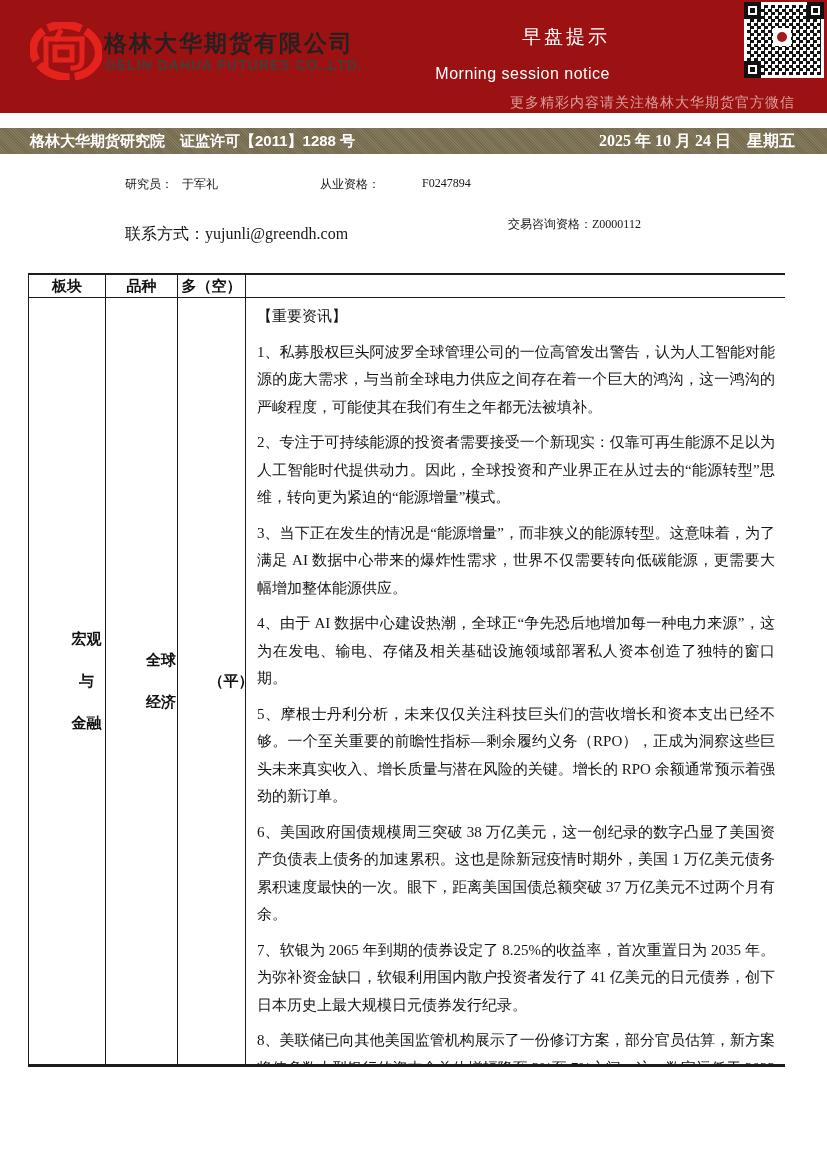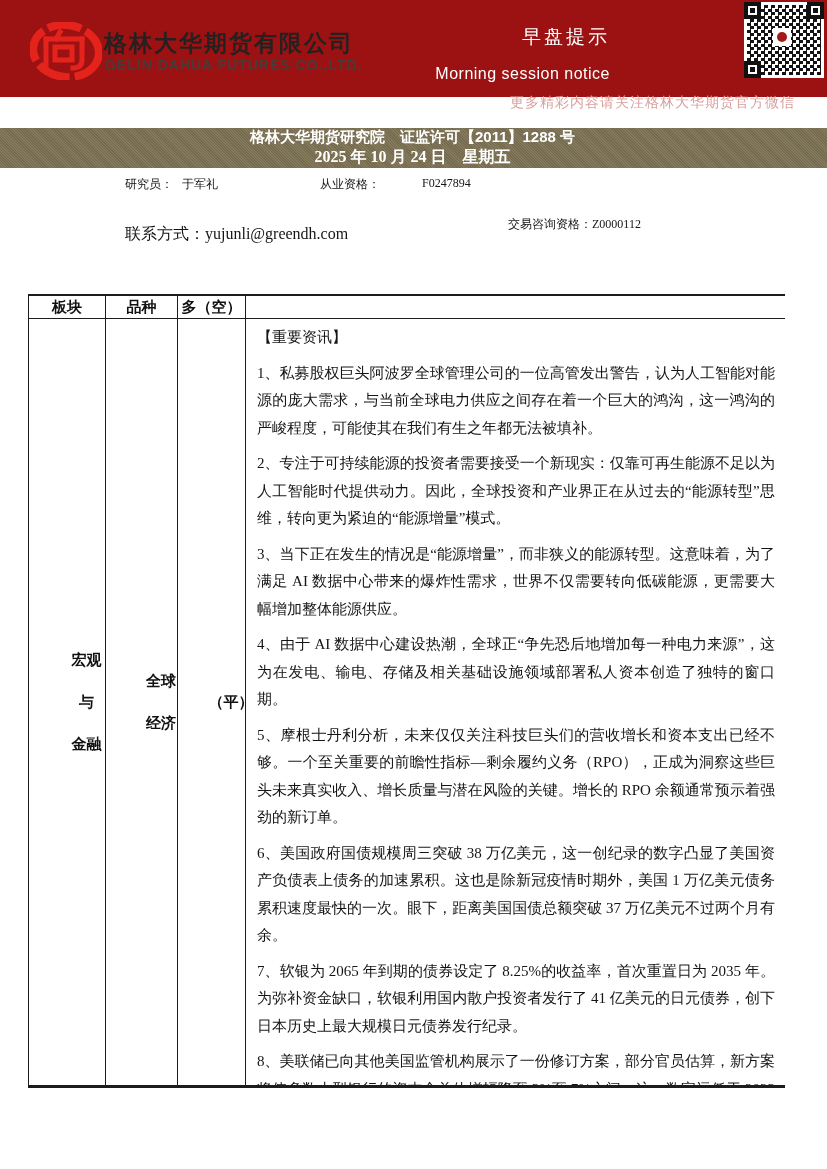--- a/index.html
+++ b/index.html
@@ -1,20 +1,20 @@
 <!DOCTYPE html>
 <html><head>
 <meta charset="utf-8">
 <style>
   html,body{margin:0;padding:0;background:#ffffff;}
   .page{position:relative;width:827px;height:1169px;background:#fff;overflow:hidden;
         font-family:"Liberation Serif","DejaVu Serif",serif;color:#151515;}
 
   
-  .band{position:absolute;left:0;top:0;width:827px;height:97px;background:#9c1212;}
+  .band{position:absolute;left:0;top:0;width:827px;height:113px;background:#9c1212;}
   .logo{position:absolute;left:30px;top:22px;width:72px;height:58px;}
   .co-cn{position:absolute;left:104px;top:28px;font-family:"Liberation Sans","DejaVu Sans",sans-serif;
          font-weight:bold;font-size:23px;letter-spacing:2px;color:#262020;}
   .co-en{position:absolute;left:105px;top:57px;font-family:"Liberation Sans","DejaVu Sans",sans-serif;
          font-weight:bold;font-size:14px;letter-spacing:1px;color:#463c3a;}
   .notice{position:absolute;left:370px;top:24px;width:240px;text-align:right;color:#ffffff;
           font-family:"Liberation Sans","DejaVu Sans",sans-serif;font-weight:normal;}
   .notice-cn{font-size:19px;letter-spacing:3px;}
   .notice-en{font-size:16px;margin-top:15px;letter-spacing:0.5px;}
   .wechat{position:absolute;right:32px;top:94px;font-size:14px;color:#d9a09c;letter-spacing:1px;}
@@ -25,35 +25,35 @@
      background-image:repeating-conic-gradient(#141414 0% 25%, transparent 0% 50%);
      background-size:7px 7px;}
   .qr .f{position:absolute;width:17px;height:17px;border:4px solid #111;background:#fff;box-sizing:border-box;}
   .qr .f::after{content:"";position:absolute;left:2px;top:2px;width:5px;height:5px;background:#111;}
   .f-tl{left:0;top:0;} .f-tr{right:0;top:0;} .f-bl{left:0;bottom:0;}
   .qr-logo{position:absolute;left:29px;top:26px;width:18px;height:18px;background:#fff;
            display:flex;align-items:center;justify-content:center;}
   .qr-logo::after{content:"";width:10px;height:10px;border-radius:50%;background:#a31b17;}
 
   
-  .infobar{position:absolute;left:0;top:128px;width:827px;height:40px;background:#7b7052;
+  .infobar{position:absolute;left:0;top:128px;width:827px;height:26px;background:#7b7052;
      background-image:repeating-linear-gradient(45deg,rgba(255,255,255,.07) 0 1px,rgba(0,0,0,.05) 1px 2px);
      display:flex;align-items:center;justify-content:space-between;box-sizing:border-box;
-     padding:0 32px 0 30px;color:#ffffff;flex-direction:column;}
+     padding:0 32px 0 30px;color:#ffffff;}
   .infobar .lic{font-family:"Liberation Sans","DejaVu Sans",sans-serif;font-weight:bold;font-size:15px;white-space:pre;}
   .infobar .date{font-weight:bold;font-size:16px;white-space:pre;}
 
   
   .researcher{position:absolute;left:0;top:176px;width:827px;height:20px;font-size:12px;}
   .researcher span{position:absolute;white-space:pre;}
   .r-role{left:125px;} .r-name{left:182px;} .r-certl{left:320px;} .r-certn{left:422px;} .r-adv{left:508px;margin-top:40px;}
   .contact{position:absolute;left:125px;top:224px;font-size:16px;white-space:pre;}
 
   
-  .tbl{position:absolute;left:28px;top:273px;width:757px;border-top:2px solid #1c1c1c;box-sizing:border-box;margin-top:21px;}
+  .tbl{position:absolute;left:28px;top:273px;width:757px;border-top:2px solid #1c1c1c;box-sizing:border-box;}
   .tr{display:grid;grid-template-columns:77px 72px 68px 1fr;}
   .tr-head{border-bottom:1px solid #1c1c1c;height:22px;}
   .tr-body{height:766px;border-bottom:3px solid #1c1c1c;}
   .td{border-left:1px solid #1c1c1c;box-sizing:border-box;overflow:hidden;}
   .th{display:flex;align-items:center;justify-content:center;
       font-family:"Liberation Sans","DejaVu Sans",sans-serif;font-weight:bold;font-size:15px;color:#111;}
   .cell-mid{display:flex;align-items:center;justify-content:center;text-align:center;
       font-family:"Liberation Sans","DejaVu Sans",sans-serif;font-weight:bold;font-size:15px;
       white-space:pre-line;line-height:42px;color:#111;padding-left:39px;}
   .cell-content{padding:5px 10px 0 11px;font-size:15px;line-height:27.5px;text-align:justify;color:#141414;}

